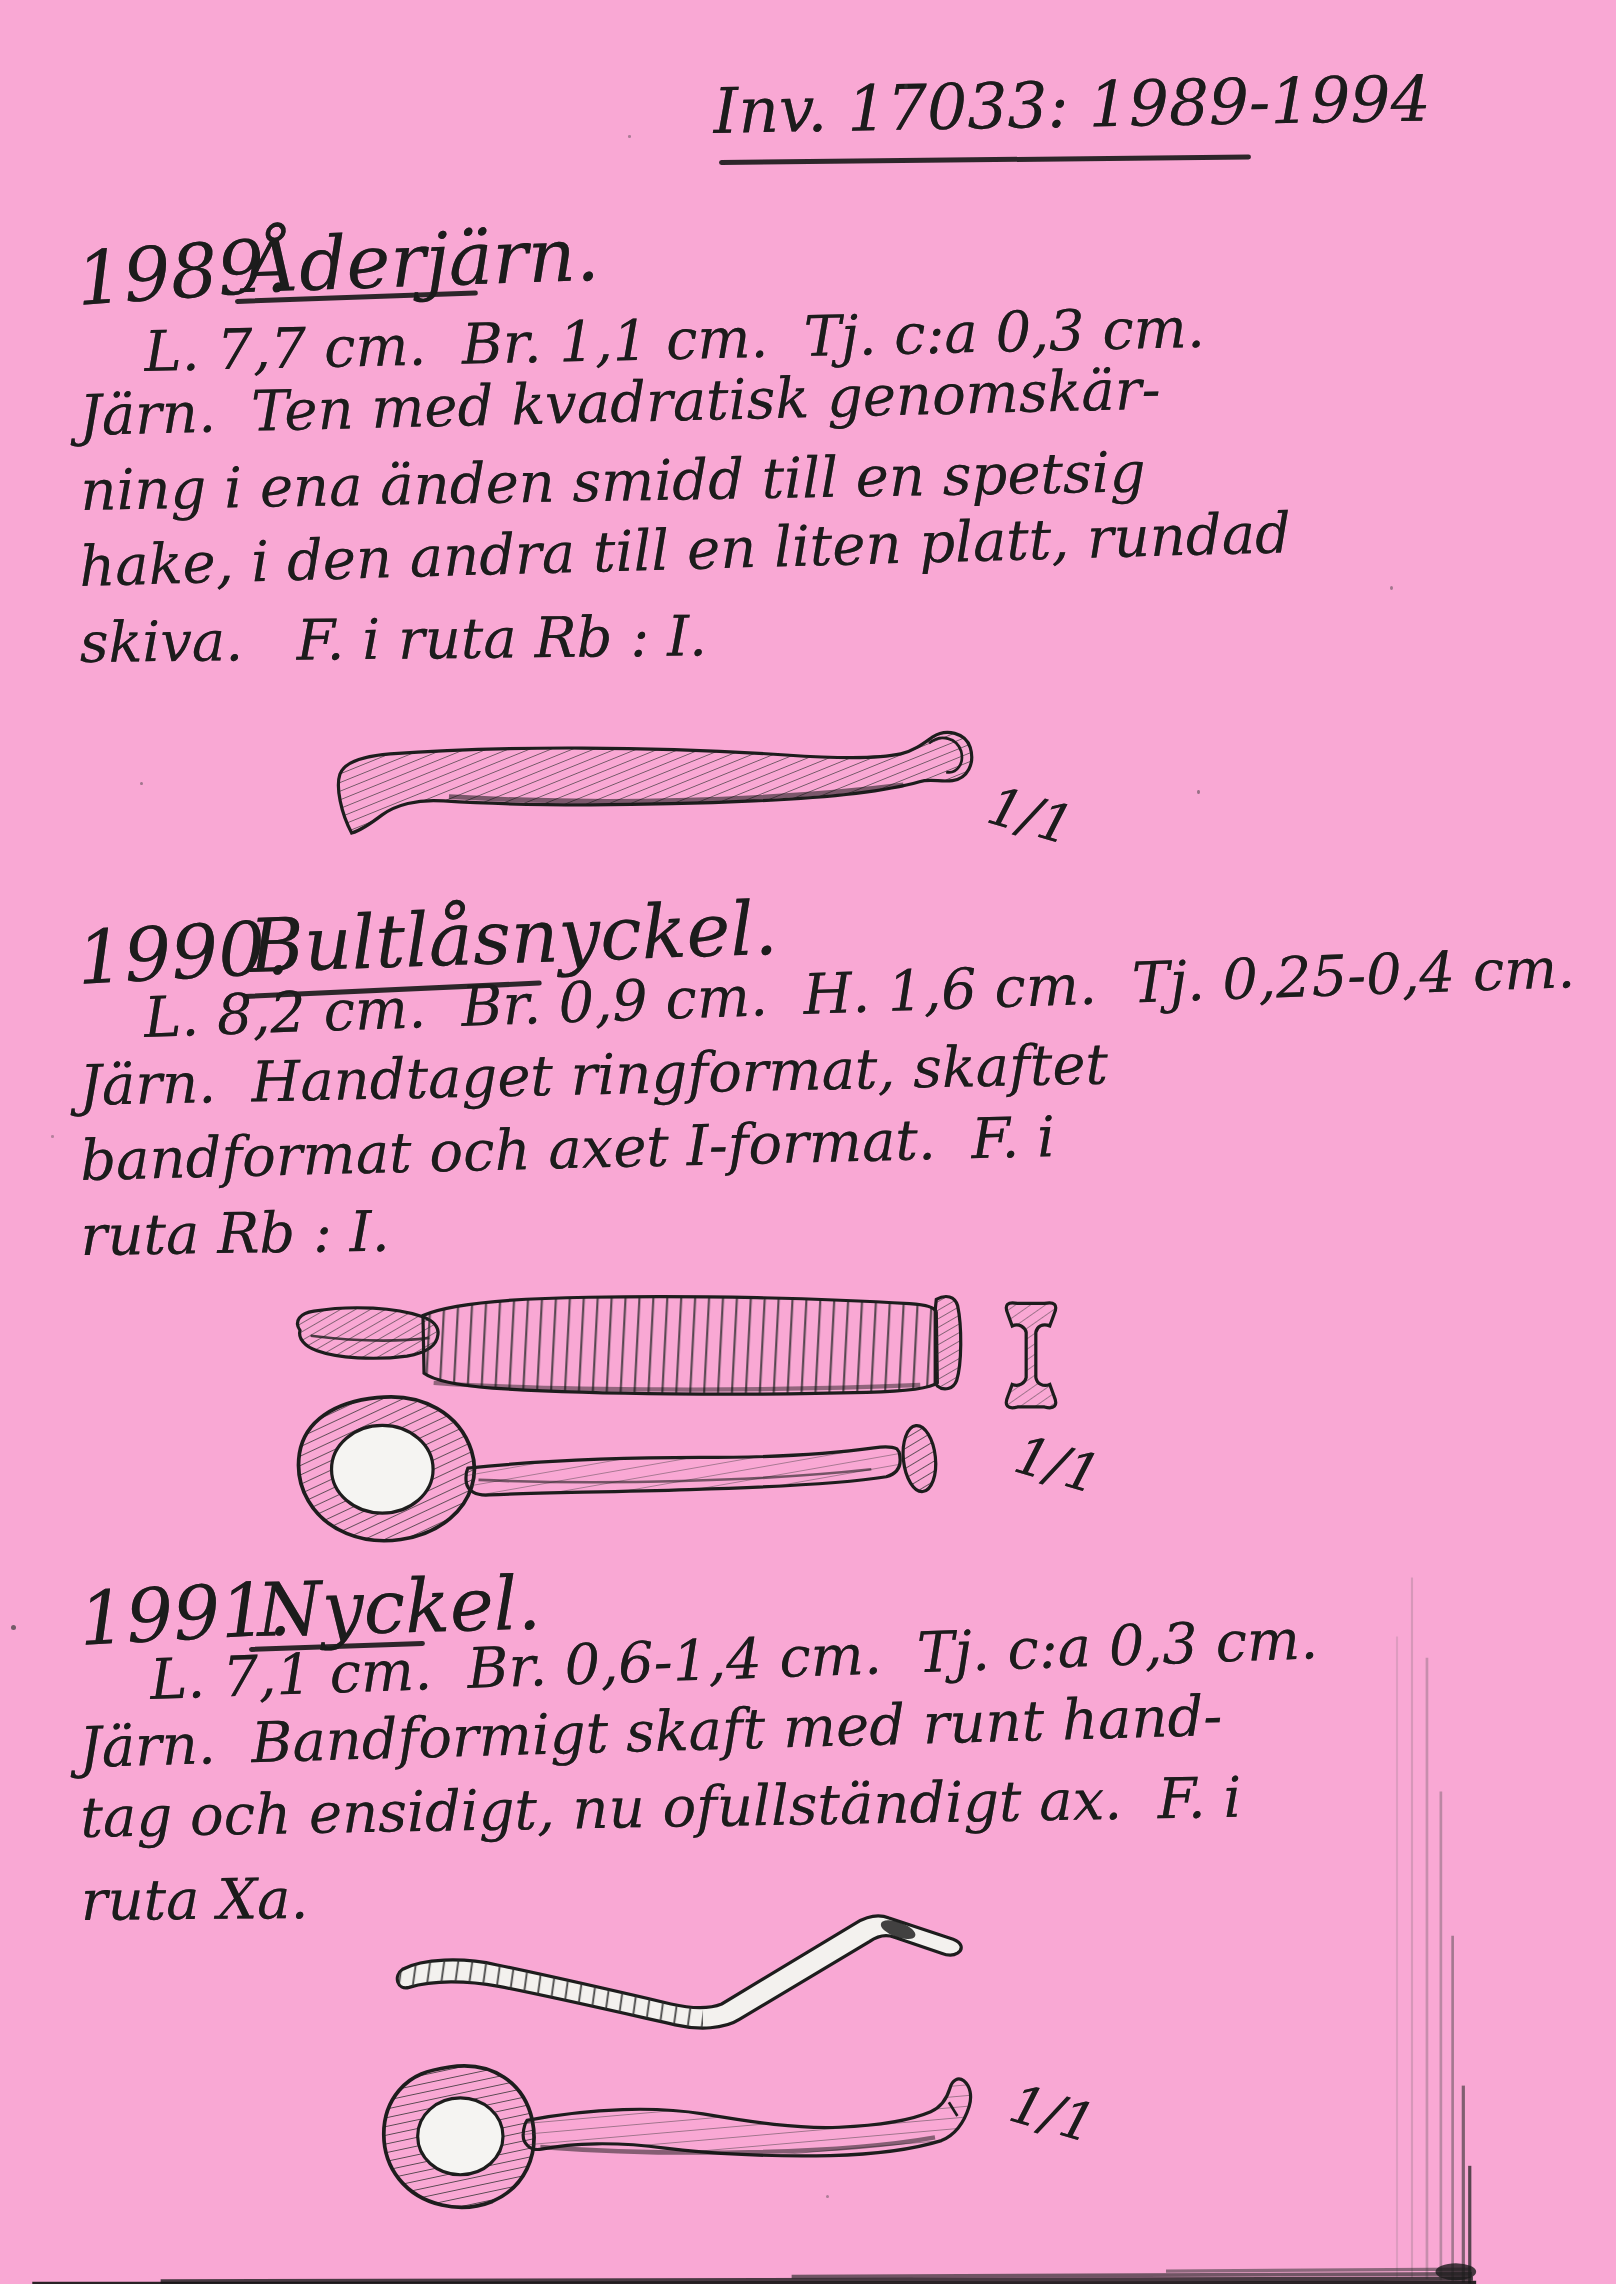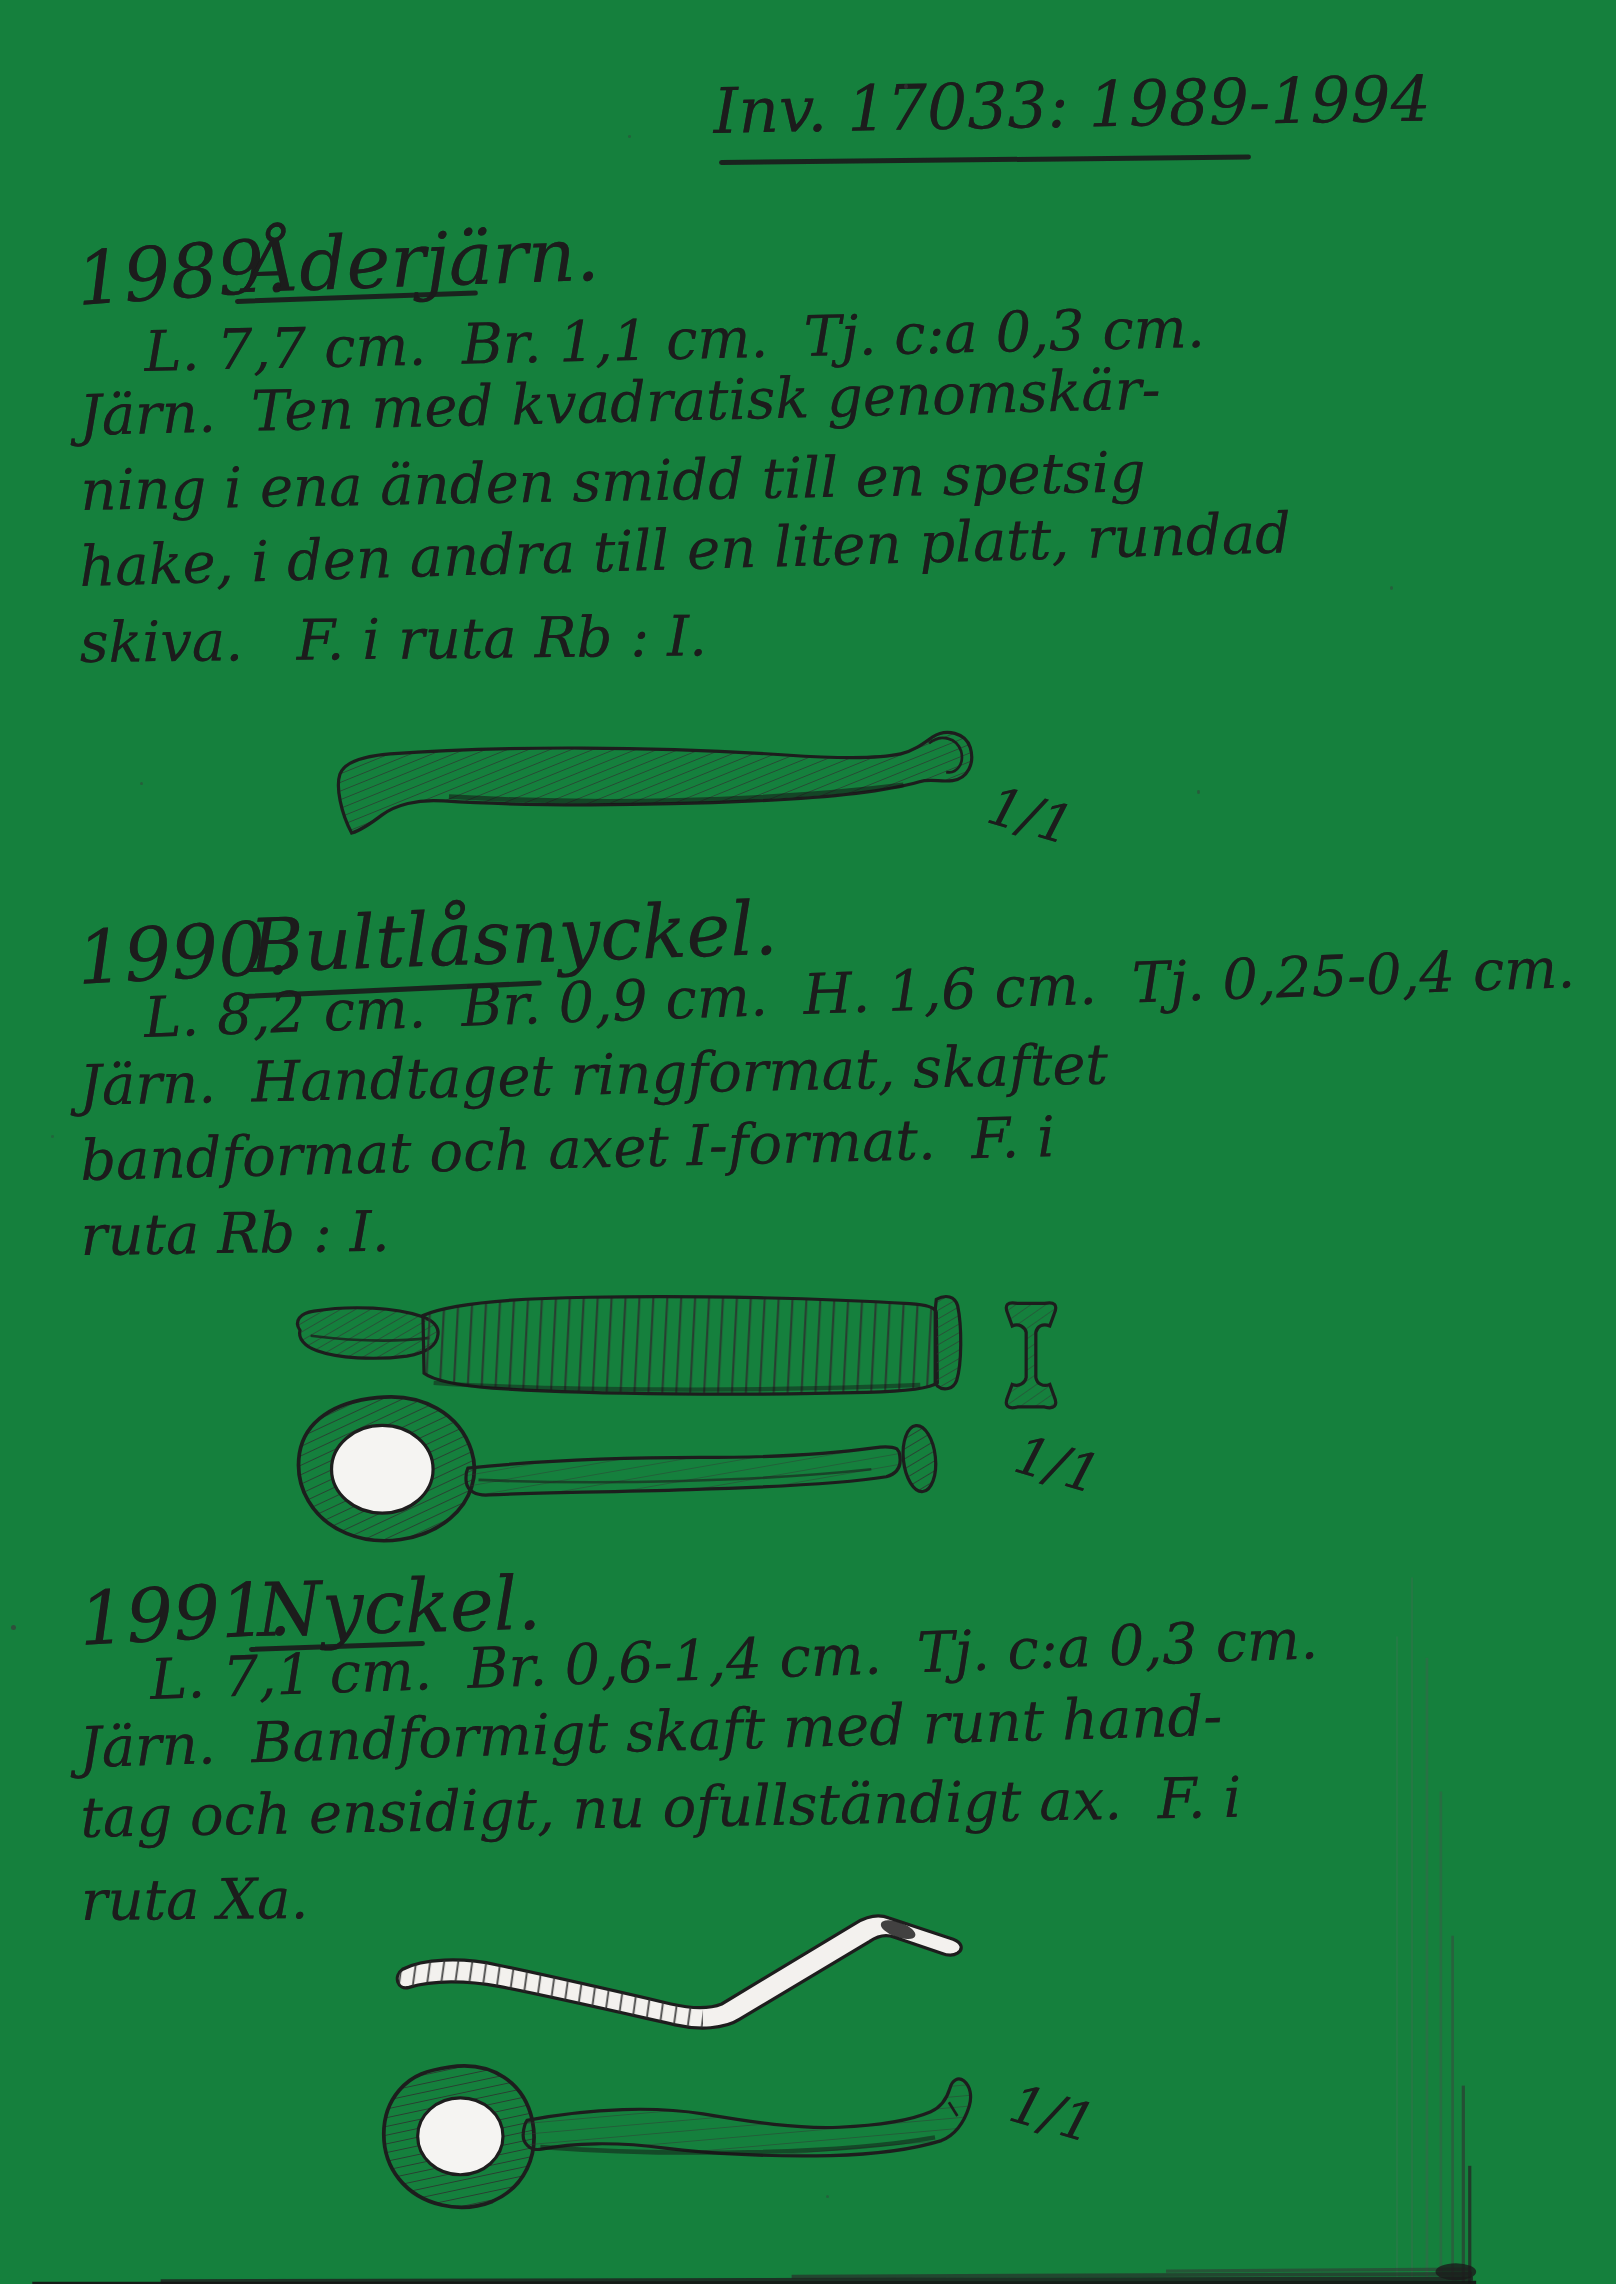--- a/index.html
+++ b/index.html
@@ -1,19 +1,19 @@
 <!DOCTYPE html>
 <html style="font-size:8.6px"><head>
 <meta charset="utf-8">
 <style>
   html,body{margin:0;padding:0;background:#e8e7e5;}
   #page{
     position:relative;
     width:1617px;height:2284px;
-    background:#15803d;
+    background:#f9a8d4;
     overflow:hidden;
     font-family:"DejaVu Serif", serif;
   }
   .hw{
     position:absolute;
     font-family:"DejaVu Serif", serif;
     font-style:italic;
     color:#1c1c1c;
     white-space:pre;
     transform-origin:left bottom;

